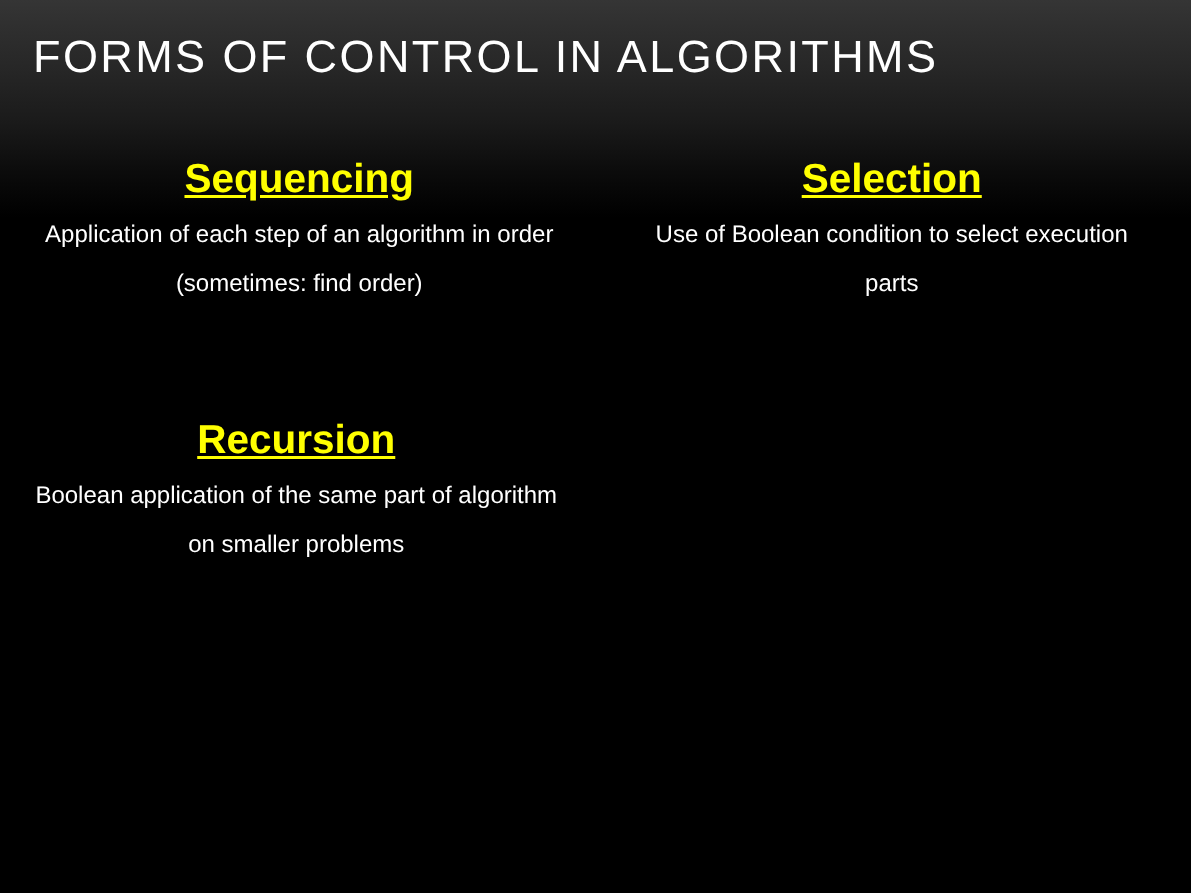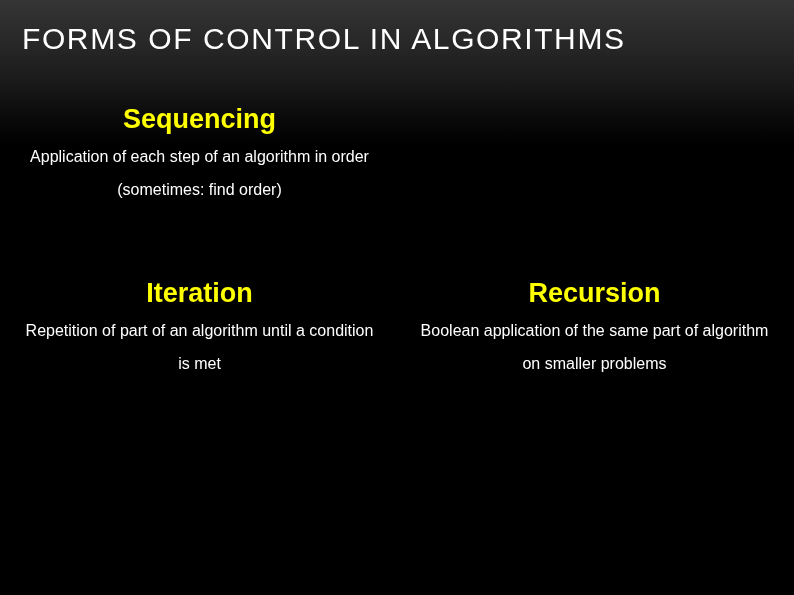--- a/index.html
+++ b/index.html
@@ -77,20 +77,21 @@
   }
 
   .cell-heading {
     color: #ffff00;
     font-family: "Liberation Sans", "DejaVu Sans", sans-serif;
     font-size: 27px;
     font-weight: 700;
     line-height: 30px;
     margin: 0 0 6px 0;
     white-space: nowrap;
+    text-decoration: underline;
   }
 
   .cell-body {
     color: #ffffff;
     font-family: "Liberation Sans", "DejaVu Sans", sans-serif;
     font-size: 16px;
     font-weight: 400;
     line-height: 33px;
     margin: 0;
   }
@@ -104,29 +105,29 @@
 
   <div class="content">
 
     <div class="row row-sequencing">
 
       <div class="cell cell-left">
         <div class="cell-heading">Sequencing</div>
         <div class="cell-body">Application of each step of an algorithm in order (sometimes: find order)</div>
       </div>
 
+      <div class="cell cell-right">
+        <div class="cell-heading">Selection</div>
+        <div class="cell-body">Use of Boolean condition to select execution parts</div>
+      </div>
 
     </div>
 
     <div class="row row-iteration">
 
-      <div class="cell cell-left">
-        <div class="cell-heading">Iteration</div>
-        <div class="cell-body">Repetition of part of an algorithm until a condition is met</div>
-      </div>
 
       <div class="cell cell-right">
         <div class="cell-heading">Recursion</div>
         <div class="cell-body">Boolean application of the same part of algorithm on smaller problems</div>
       </div>
 
     </div>
 
   </div>
 

